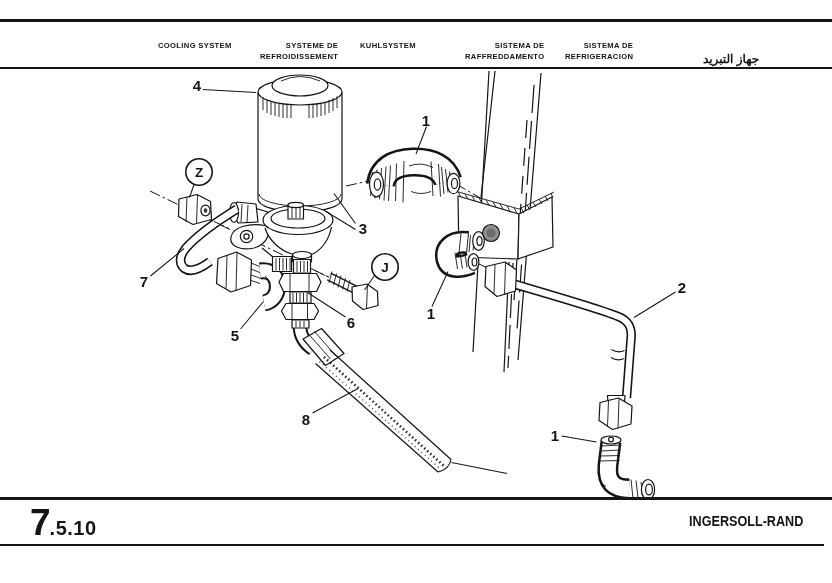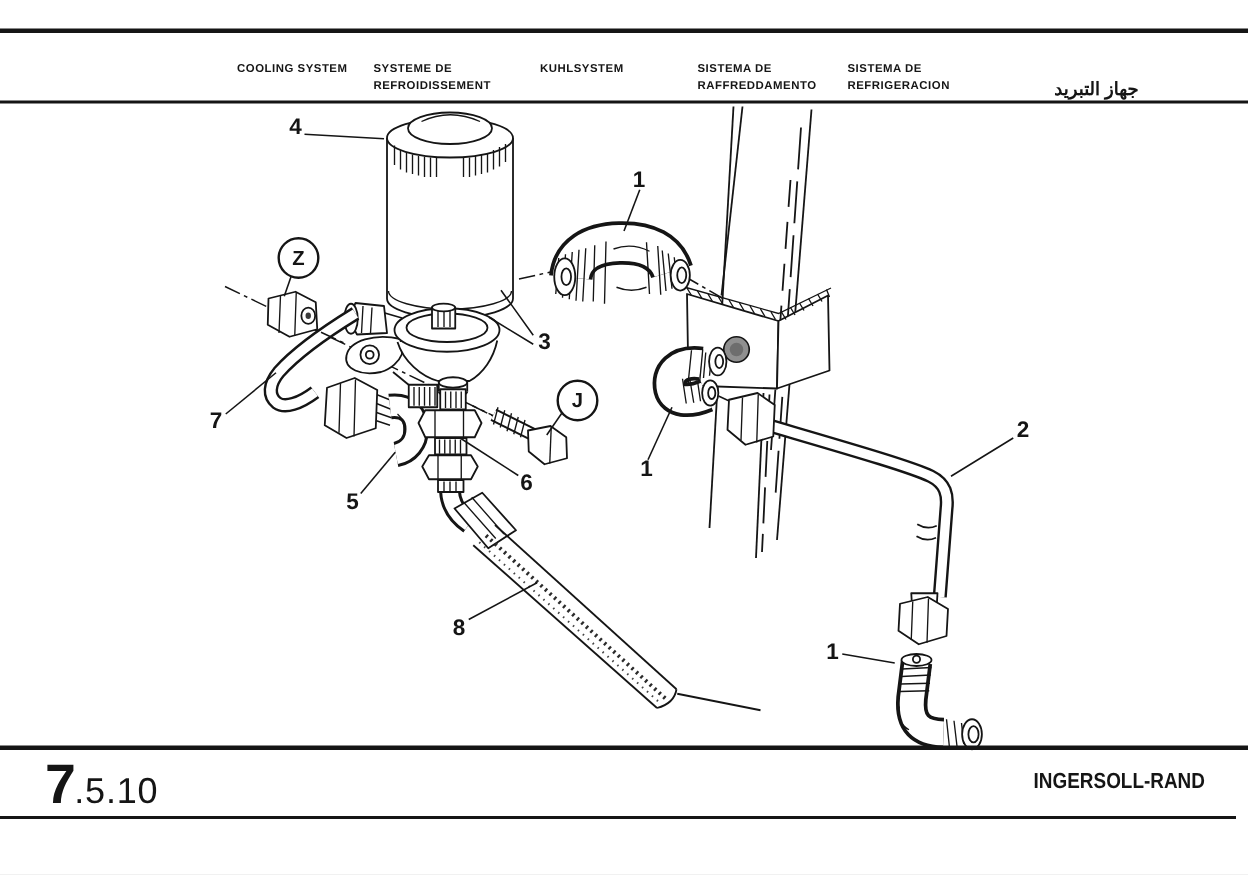--- a/index.html
+++ b/index.html
@@ -4,47 +4,47 @@
 <style>
   html,body{margin:0;padding:0;background:#e8e8e8;}
   .page{position:relative;width:832px;height:583px;background:#fff;overflow:hidden;
         font-family:"Liberation Sans",sans-serif;color:#151515;}
   .rule{position:absolute;left:0;right:0;background:#151515;}
   .rule-top{top:19px;height:3px;}
   .rule-hdr{top:67px;height:2.3px;}
   .rule-foot-top{top:497px;height:2.5px;}
   .rule-foot-bottom{top:544px;height:2.2px;right:8px;}
   .hdr{position:absolute;top:41px;font-size:7.6px;font-weight:bold;letter-spacing:.35px;
-       line-height:10.5px;white-space:pre-line;}
+       line-height:10.5px;white-space:pre-line;text-align:right;}
   .hdr-ar{top:54px;font-size:12px;letter-spacing:0;direction:rtl;}
   .plabel{position:absolute;transform:translate(-50%,-50%);font-size:15px;font-weight:bold;}
   .callout-letter{position:absolute;transform:translate(-50%,-50%);font-size:13.5px;font-weight:bold;}
   .sect{position:absolute;left:30px;top:504px;display:flex;align-items:baseline;}
   .sect-major{font-size:37px;font-weight:bold;letter-spacing:-1px;line-height:1;}
-  .sect-minor{font-size:24px;font-weight:normal;letter-spacing:.5px;}
+  .sect-minor{font-size:20px;font-weight:bold;letter-spacing:.5px;}
   .brand{position:absolute;right:29px;top:513px;font-size:14.5px;font-weight:bold;
          transform:scaleX(.87);transform-origin:right center;letter-spacing:0;}
   svg{position:absolute;left:0;top:0;}
   .f{fill:#fff;stroke:#151515;stroke-width:1.2;stroke-linejoin:round;}
   .o{fill:none;stroke:#151515;stroke-width:1.2;}
   .h{fill:none;stroke:#151515;stroke-width:.9;}
   .ld{fill:none;stroke:#151515;stroke-width:1.05;}
   .cl{fill:none;stroke:#151515;stroke-width:1;stroke-dasharray:11 3 2.5 3;}
   .tb{fill:none;stroke:#151515;}
   .tw{fill:none;stroke:#fff;}
 </style>
 </head>
 <body>
 
 <div class="page">
 
   <div class="rule rule-top"></div>
 
   <div class="hdr" style="left:158px">COOLING SYSTEM</div>
-  <div class="hdr" style="left:249px">SYSTEME DE
+  <div class="hdr" style="left:260px">SYSTEME DE
 REFROIDISSEMENT</div>
   <div class="hdr" style="left:360px">KUHLSYSTEM</div>
   <div class="hdr" style="left:465px">SISTEMA DE
 RAFFREDDAMENTO</div>
   <div class="hdr" style="left:565px">SISTEMA DE
 REFRIGERACION</div>
   <div class="hdr hdr-ar" style="left:700px;width:62px;text-align:center">جهاز التبريد</div>
 
   <div class="rule rule-hdr"></div>
 

